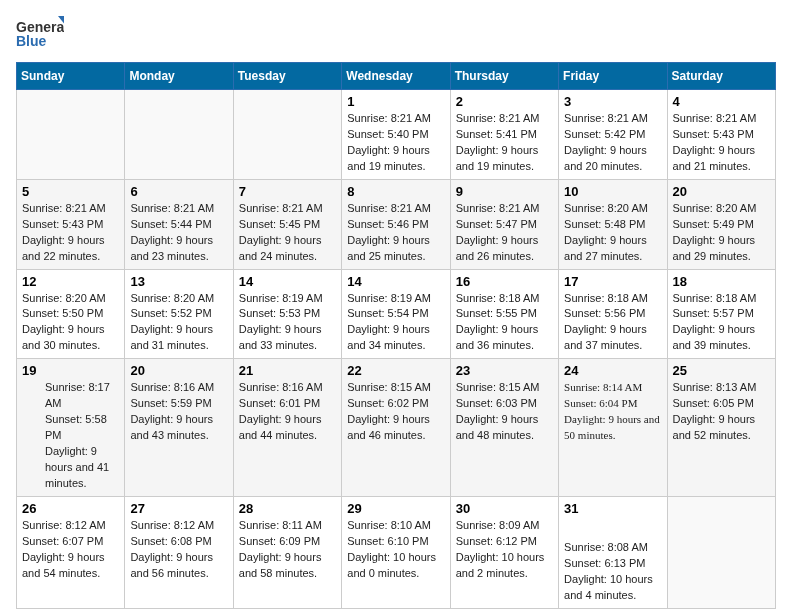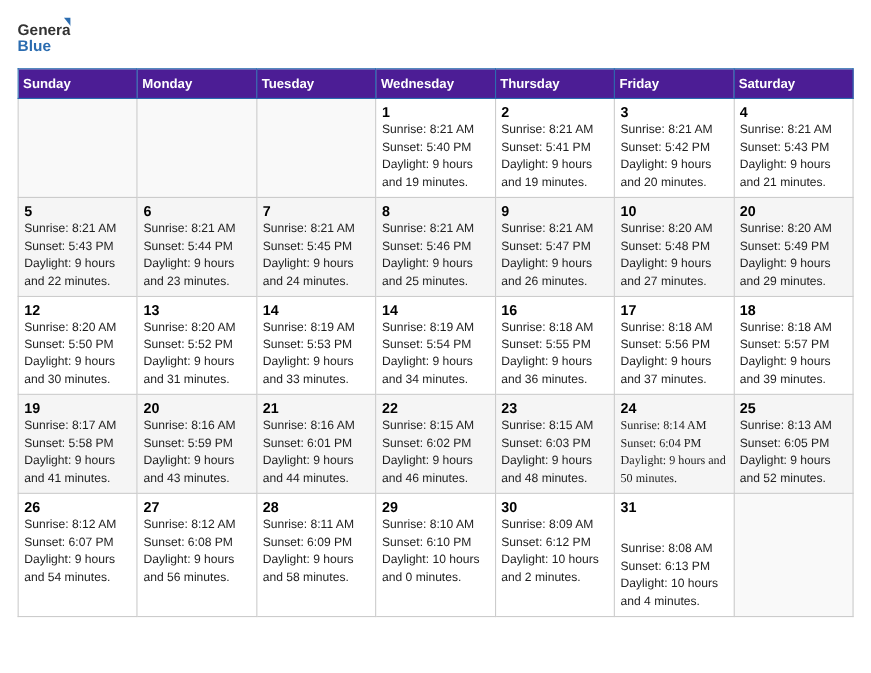--- a/index.html
+++ b/index.html
@@ -32,21 +32,21 @@
     .cal-subtitle {
       font-size: 16px;
       color: #555;
     }
     table {
       width: 100%;
       border-collapse: collapse;
       font-size: 11px;
     }
     thead tr th {
-      background-color: #4c1d95;
+      background-color: #0369a1;
       color: #fff;
       padding: 6px 4px;
       text-align: left;
       font-weight: bold;
       font-size: 12px;
       border: 1px solid #2b6cb0;
     }
     tbody tr td {
       border: 1px solid #ccc;
       vertical-align: top;
@@ -215,21 +215,21 @@
         <td>
           <div class="day-num">18</div>
           <div class="day-info" style="white-space: pre-line;">Sunrise: 8:18 AM
 Sunset: 5:57 PM
 Daylight: 9 hours and 39 minutes.</div>
         </td>
       </tr>
       <tr>
         <td>
           <div class="day-num">19</div>
-          <div class="day-info" style="white-space: pre-line;">Sunrise: 8:17 AM
+          <div class="day-info" style="white-space: pre-line; margin-left: 23px;">Sunrise: 8:17 AM
 Sunset: 5:58 PM
 Daylight: 9 hours and 41 minutes.</div>
         </td>
         <td>
           <div class="day-num">20</div>
           <div class="day-info" style="white-space: pre-line;">Sunrise: 8:16 AM
 Sunset: 5:59 PM
 Daylight: 9 hours and 43 minutes.</div>
         </td>
         <td>

